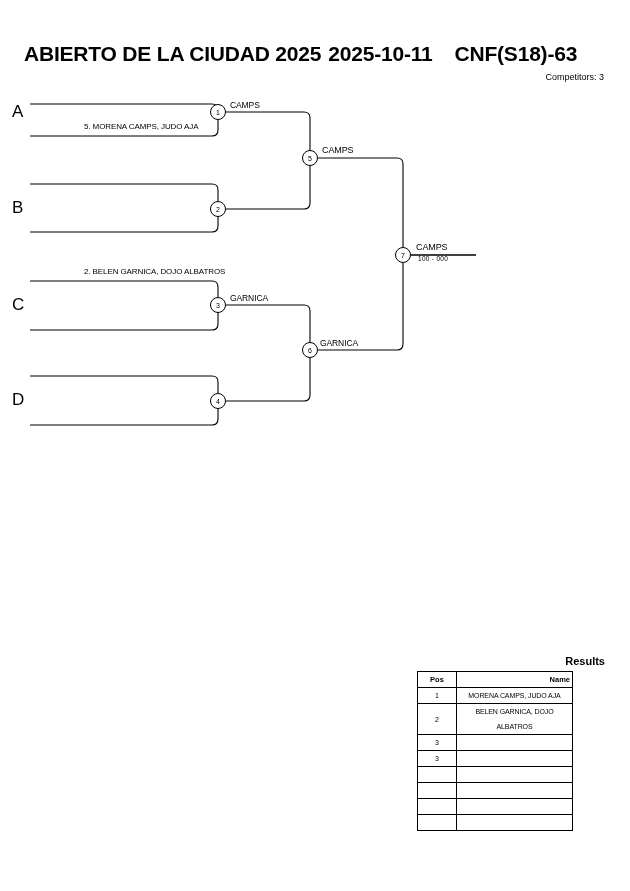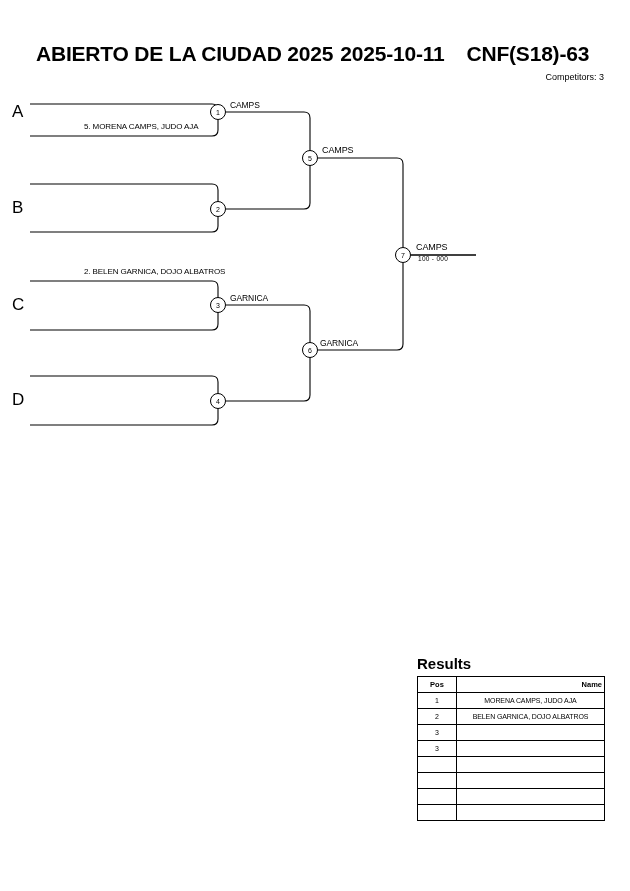--- a/index.html
+++ b/index.html
@@ -19,21 +19,21 @@
   
   #header {
     position: absolute;
     left: 0;
     top: 0;
     width: 630px;
     height: 92px;
   }
   #tournament-title {
     position: absolute;
-    left: 36px;
+    left: 24px;
     top: 42px;
     font-size: 21px;
     font-weight: bold;
     letter-spacing: -0.2px;
     white-space: nowrap;
   }
   #tournament-title .gap {
     display: inline-block;
     width: 7px;
   }
@@ -97,28 +97,28 @@
   }
 
   
   #results-block {
     position: absolute;
     left: 417px;
     top: 655px;
     width: 188px;
   }
   #results-title {
-    text-align: left;
-    font-size: 15px;
+    text-align: right;
+    font-size: 11px;
     font-weight: bold;
     margin-bottom: 4px;
   }
   #results-table {
     border-collapse: collapse;
-    width: 188px;
+    width: 156px;
     table-layout: fixed;
     border: 1.4px solid #000;
   }
   #results-table th,
   #results-table td {
     border: 0.8px solid #000;
     height: 15px;
     font-size: 7px;
     font-weight: normal;
     padding: 0 2px;

